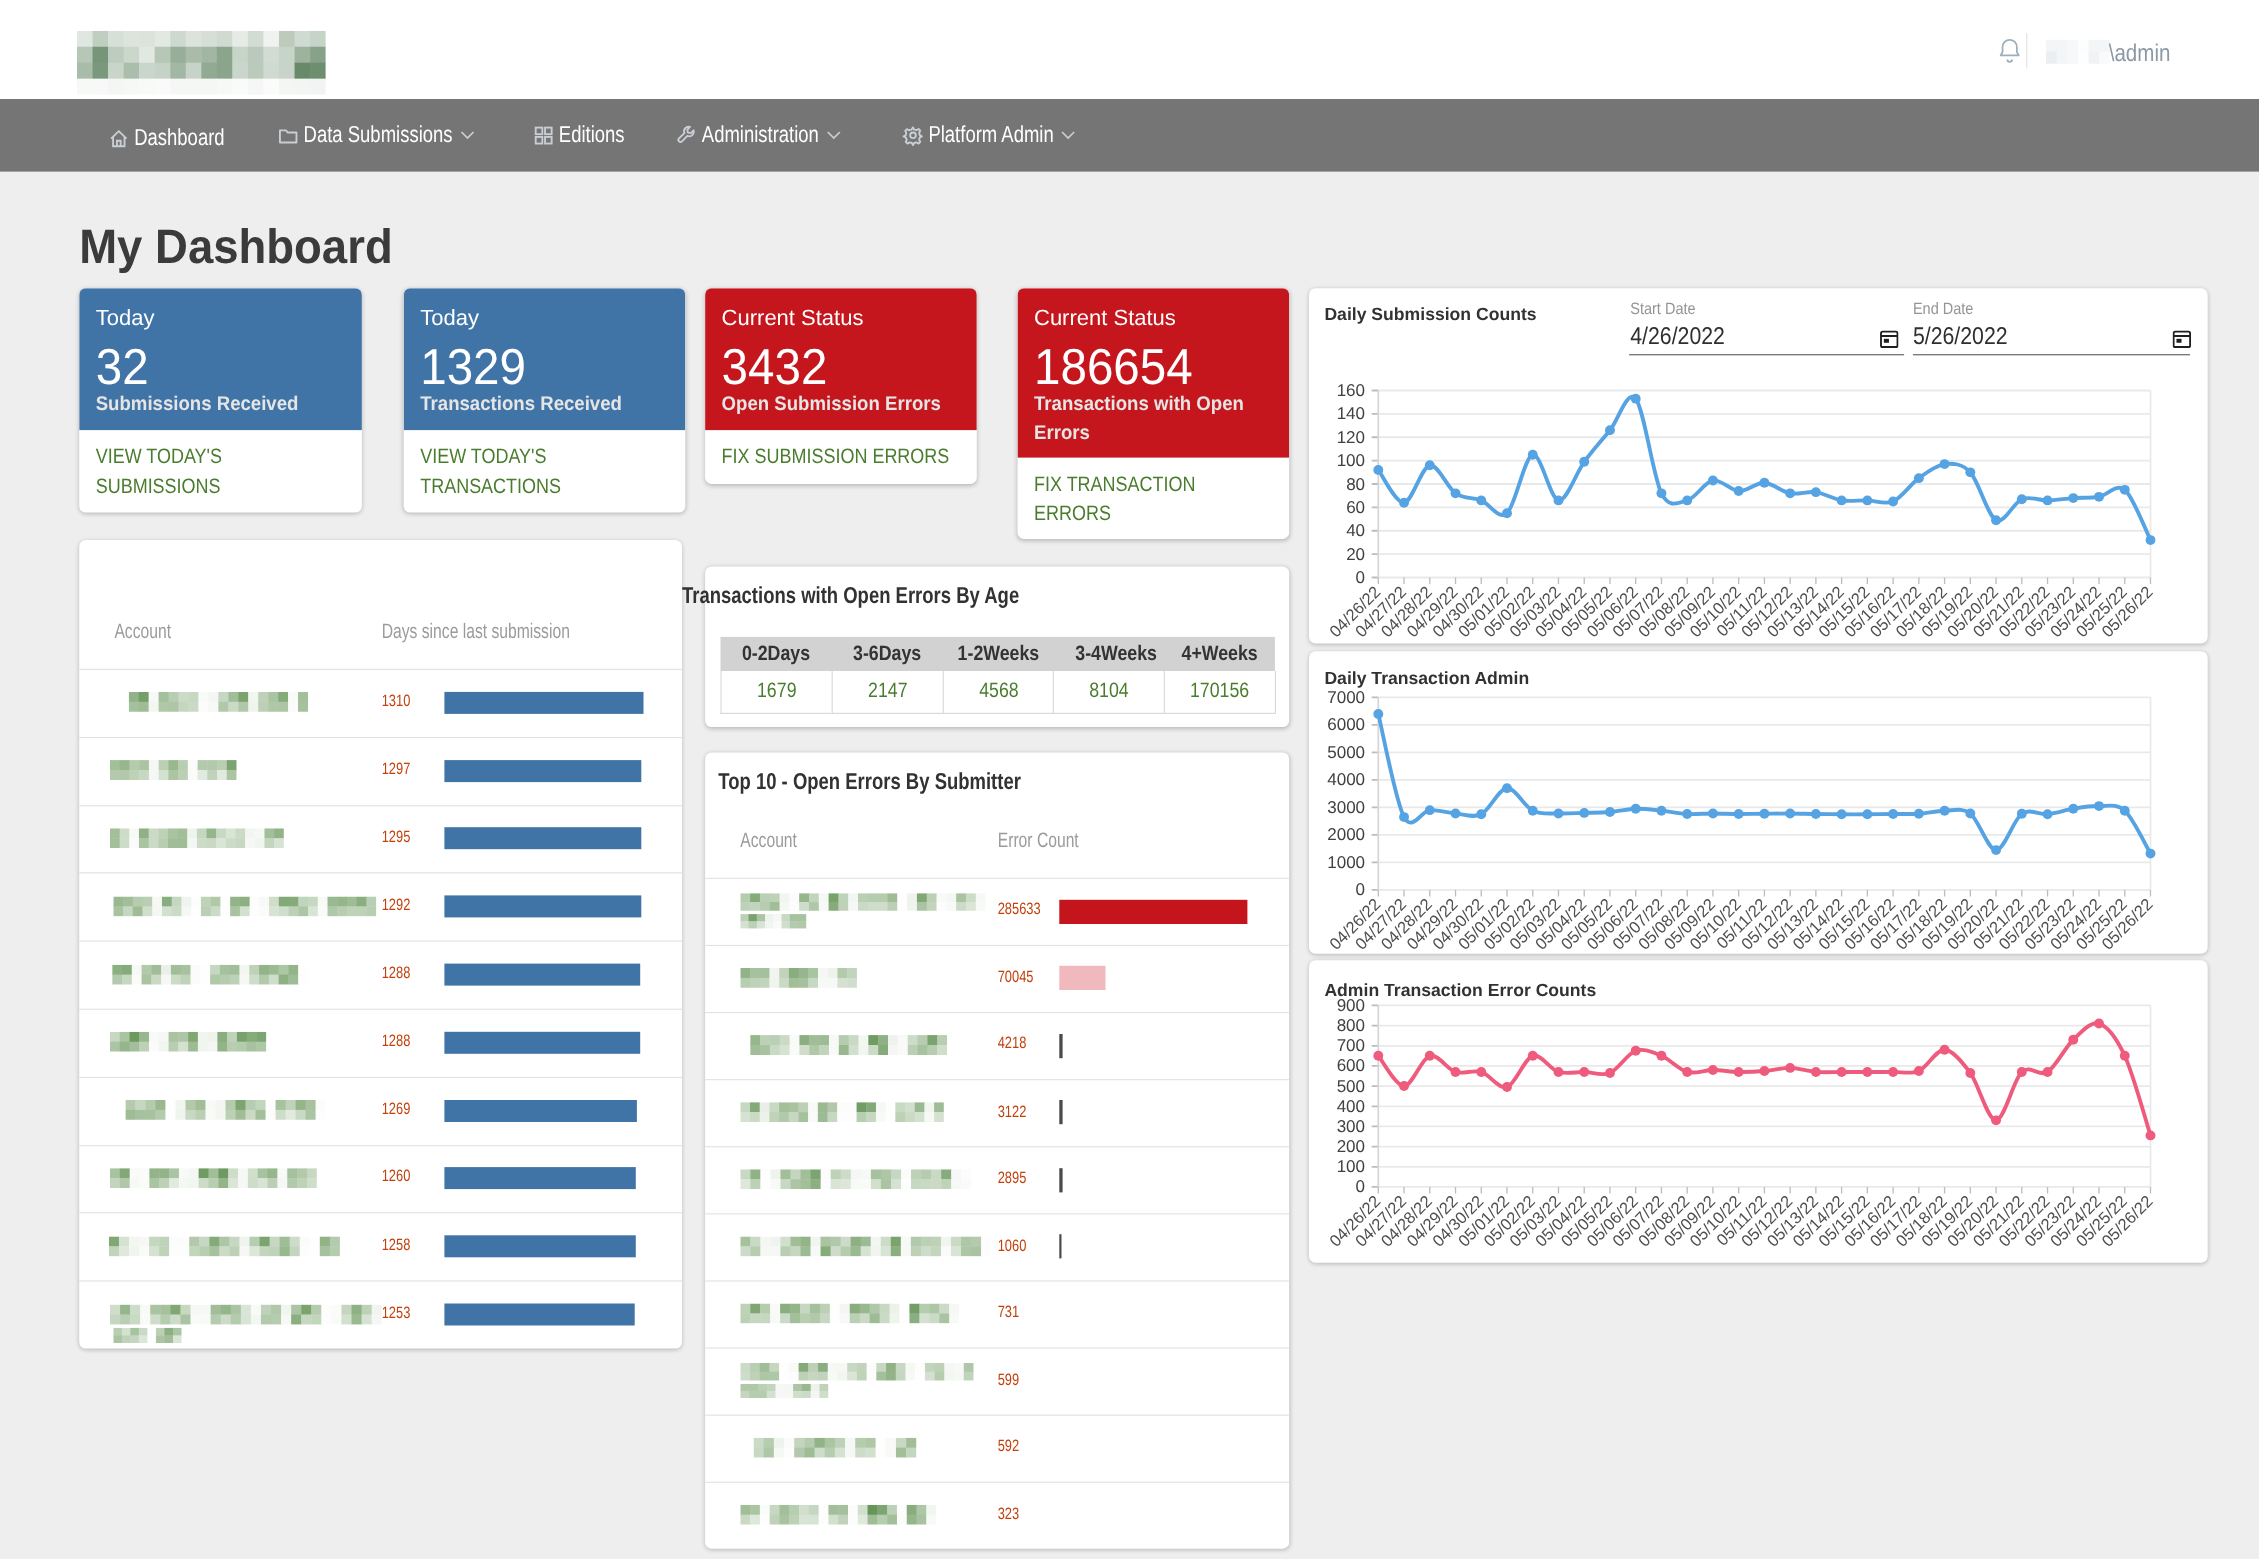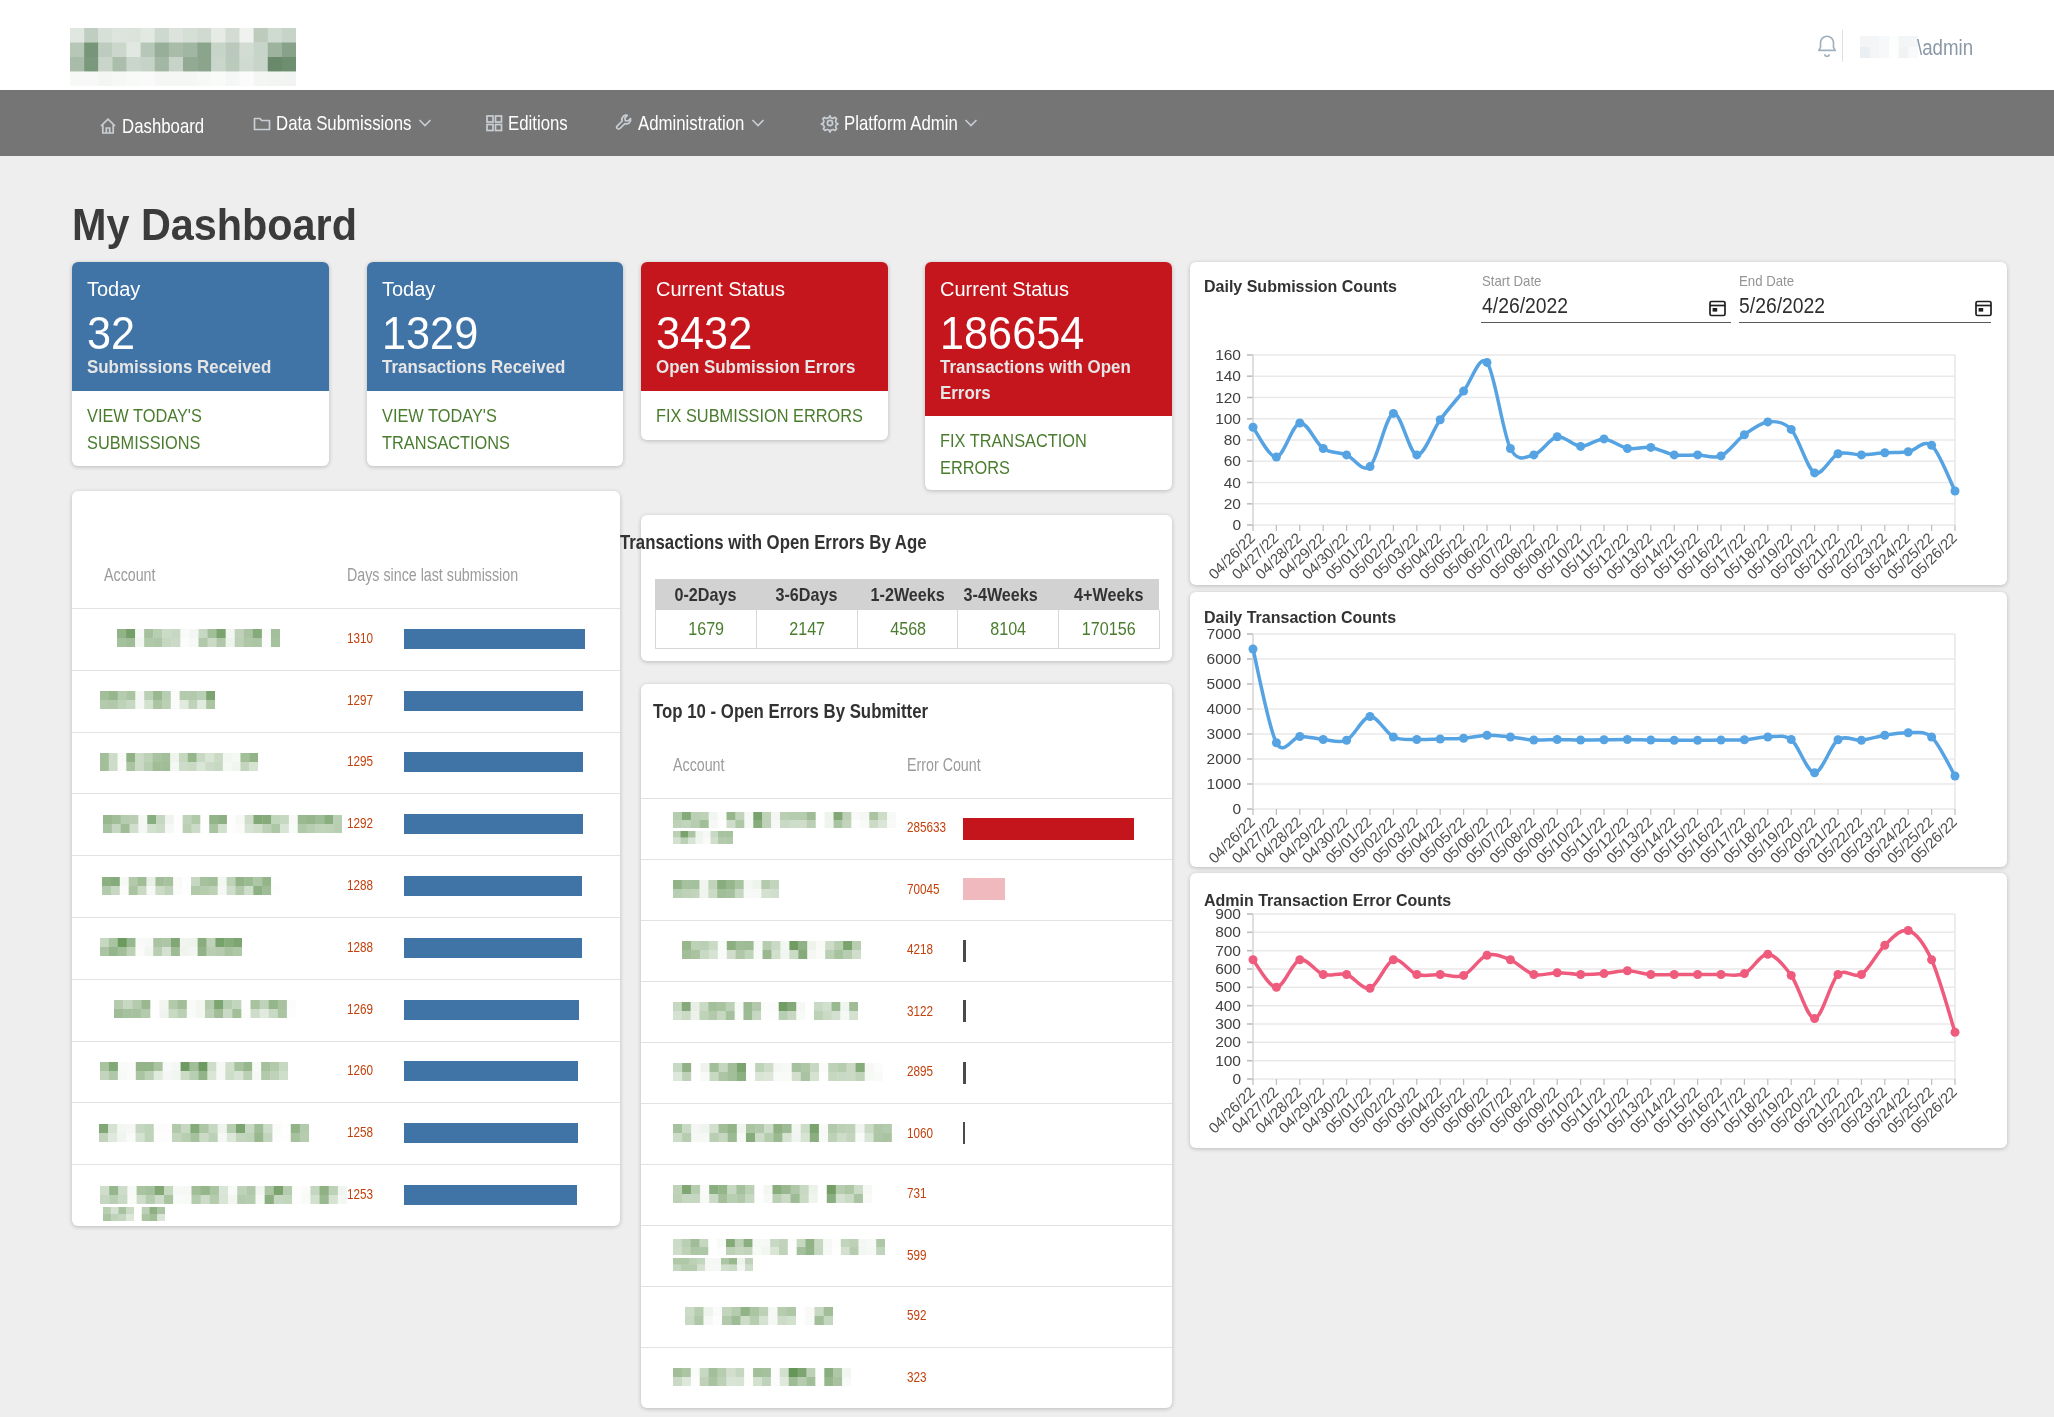--- a/index.html
+++ b/index.html
@@ -690,21 +690,21 @@
     </div>
     <div class="abs" style="left:756px;top:610px;width:101px;height:39px;border-left:1px solid #d8d8d8;border-bottom:1px solid #d8d8d8;display:flex;align-items:center;justify-content:center;font-size:19px;color:#4a7c2e;background:#fff">
       <span class="condc">2147</span>
     </div>
     <div class="abs" style="left:857px;top:579px;width:101px;height:31px;display:flex;align-items:center;justify-content:center;font-weight:bold;font-size:19px;color:#333">
       <span class="condc">1-2Weeks</span>
     </div>
     <div class="abs" style="left:857px;top:610px;width:101px;height:39px;border-left:1px solid #d8d8d8;border-bottom:1px solid #d8d8d8;display:flex;align-items:center;justify-content:center;font-size:19px;color:#4a7c2e;background:#fff">
       <span class="condc">4568</span>
     </div>
-    <div class="abs" style="left:957px;top:579px;width:101px;height:31px;display:flex;align-items:center;justify-content:flex-start;font-weight:bold;font-size:19px;color:#333">
+    <div class="abs" style="left:957px;top:579px;width:101px;height:31px;display:flex;align-items:center;justify-content:flex-end;font-weight:bold;font-size:19px;color:#333">
       <span class="condc">3-4Weeks</span>
     </div>
     <div class="abs" style="left:957px;top:610px;width:101px;height:39px;border-left:1px solid #d8d8d8;border-bottom:1px solid #d8d8d8;display:flex;align-items:center;justify-content:center;font-size:19px;color:#4a7c2e;background:#fff">
       <span class="condc">8104</span>
     </div>
     <div class="abs" style="left:1058px;top:579px;width:101px;height:31px;display:flex;align-items:center;justify-content:center;font-weight:bold;font-size:19px;color:#333">
       <span class="condc">4+Weeks</span>
     </div>
     <div class="abs" style="left:1058px;top:610px;width:101px;height:39px;border-left:1px solid #d8d8d8;border-bottom:1px solid #d8d8d8;display:flex;align-items:center;justify-content:center;font-size:19px;color:#4a7c2e;background:#fff">
       <span class="condc">170156</span>
@@ -1353,21 +1353,21 @@
       <circle cx="601.2" cy="94.4" r="4.5" fill="#55a3e2"></circle>
       <circle cx="624.6" cy="137.9" r="4.5" fill="#55a3e2"></circle>
       <circle cx="648.0" cy="118.8" r="4.5" fill="#55a3e2"></circle>
       <circle cx="671.4" cy="119.9" r="4.5" fill="#55a3e2"></circle>
       <circle cx="694.8" cy="117.8" r="4.5" fill="#55a3e2"></circle>
       <circle cx="718.2" cy="116.7" r="4.5" fill="#55a3e2"></circle>
       <circle cx="741.6" cy="110.3" r="4.5" fill="#55a3e2"></circle>
       <circle cx="765.0" cy="156.0" r="4.5" fill="#55a3e2"></circle>
     </svg>
     <div class="card" style="left:1190px;top:592px;width:817px;height:275px"></div>
-    <div class="cttl" style="left:1204px;top:609px">Daily Transaction Counts</div>
+    <div class="cttl" style="left:1204px;top:609px">Daily Transaction Admin</div>
     <svg class="abs" style="left:1190px;top:625px" width="817" height="242" viewBox="0 0 817 242">
       <line x1="63" y1="184.0" x2="765" y2="184.0" stroke="#e9e9e9" stroke-width="1.6"></line>
       <line x1="57" y1="184.0" x2="63" y2="184.0" stroke="#bdbdbd" stroke-width="1.6"></line>
       <text x="51" y="189.0" text-anchor="end" font-size="15.5" fill="#414141">0</text>
       <line x1="63" y1="159.0" x2="765" y2="159.0" stroke="#e9e9e9" stroke-width="1.6"></line>
       <line x1="57" y1="159.0" x2="63" y2="159.0" stroke="#bdbdbd" stroke-width="1.6"></line>
       <text x="51" y="164.0" text-anchor="end" font-size="15.5" fill="#414141">1000</text>
       <line x1="63" y1="134.0" x2="765" y2="134.0" stroke="#e9e9e9" stroke-width="1.6"></line>
       <line x1="57" y1="134.0" x2="63" y2="134.0" stroke="#bdbdbd" stroke-width="1.6"></line>
       <text x="51" y="139.0" text-anchor="end" font-size="15.5" fill="#414141">2000</text>

